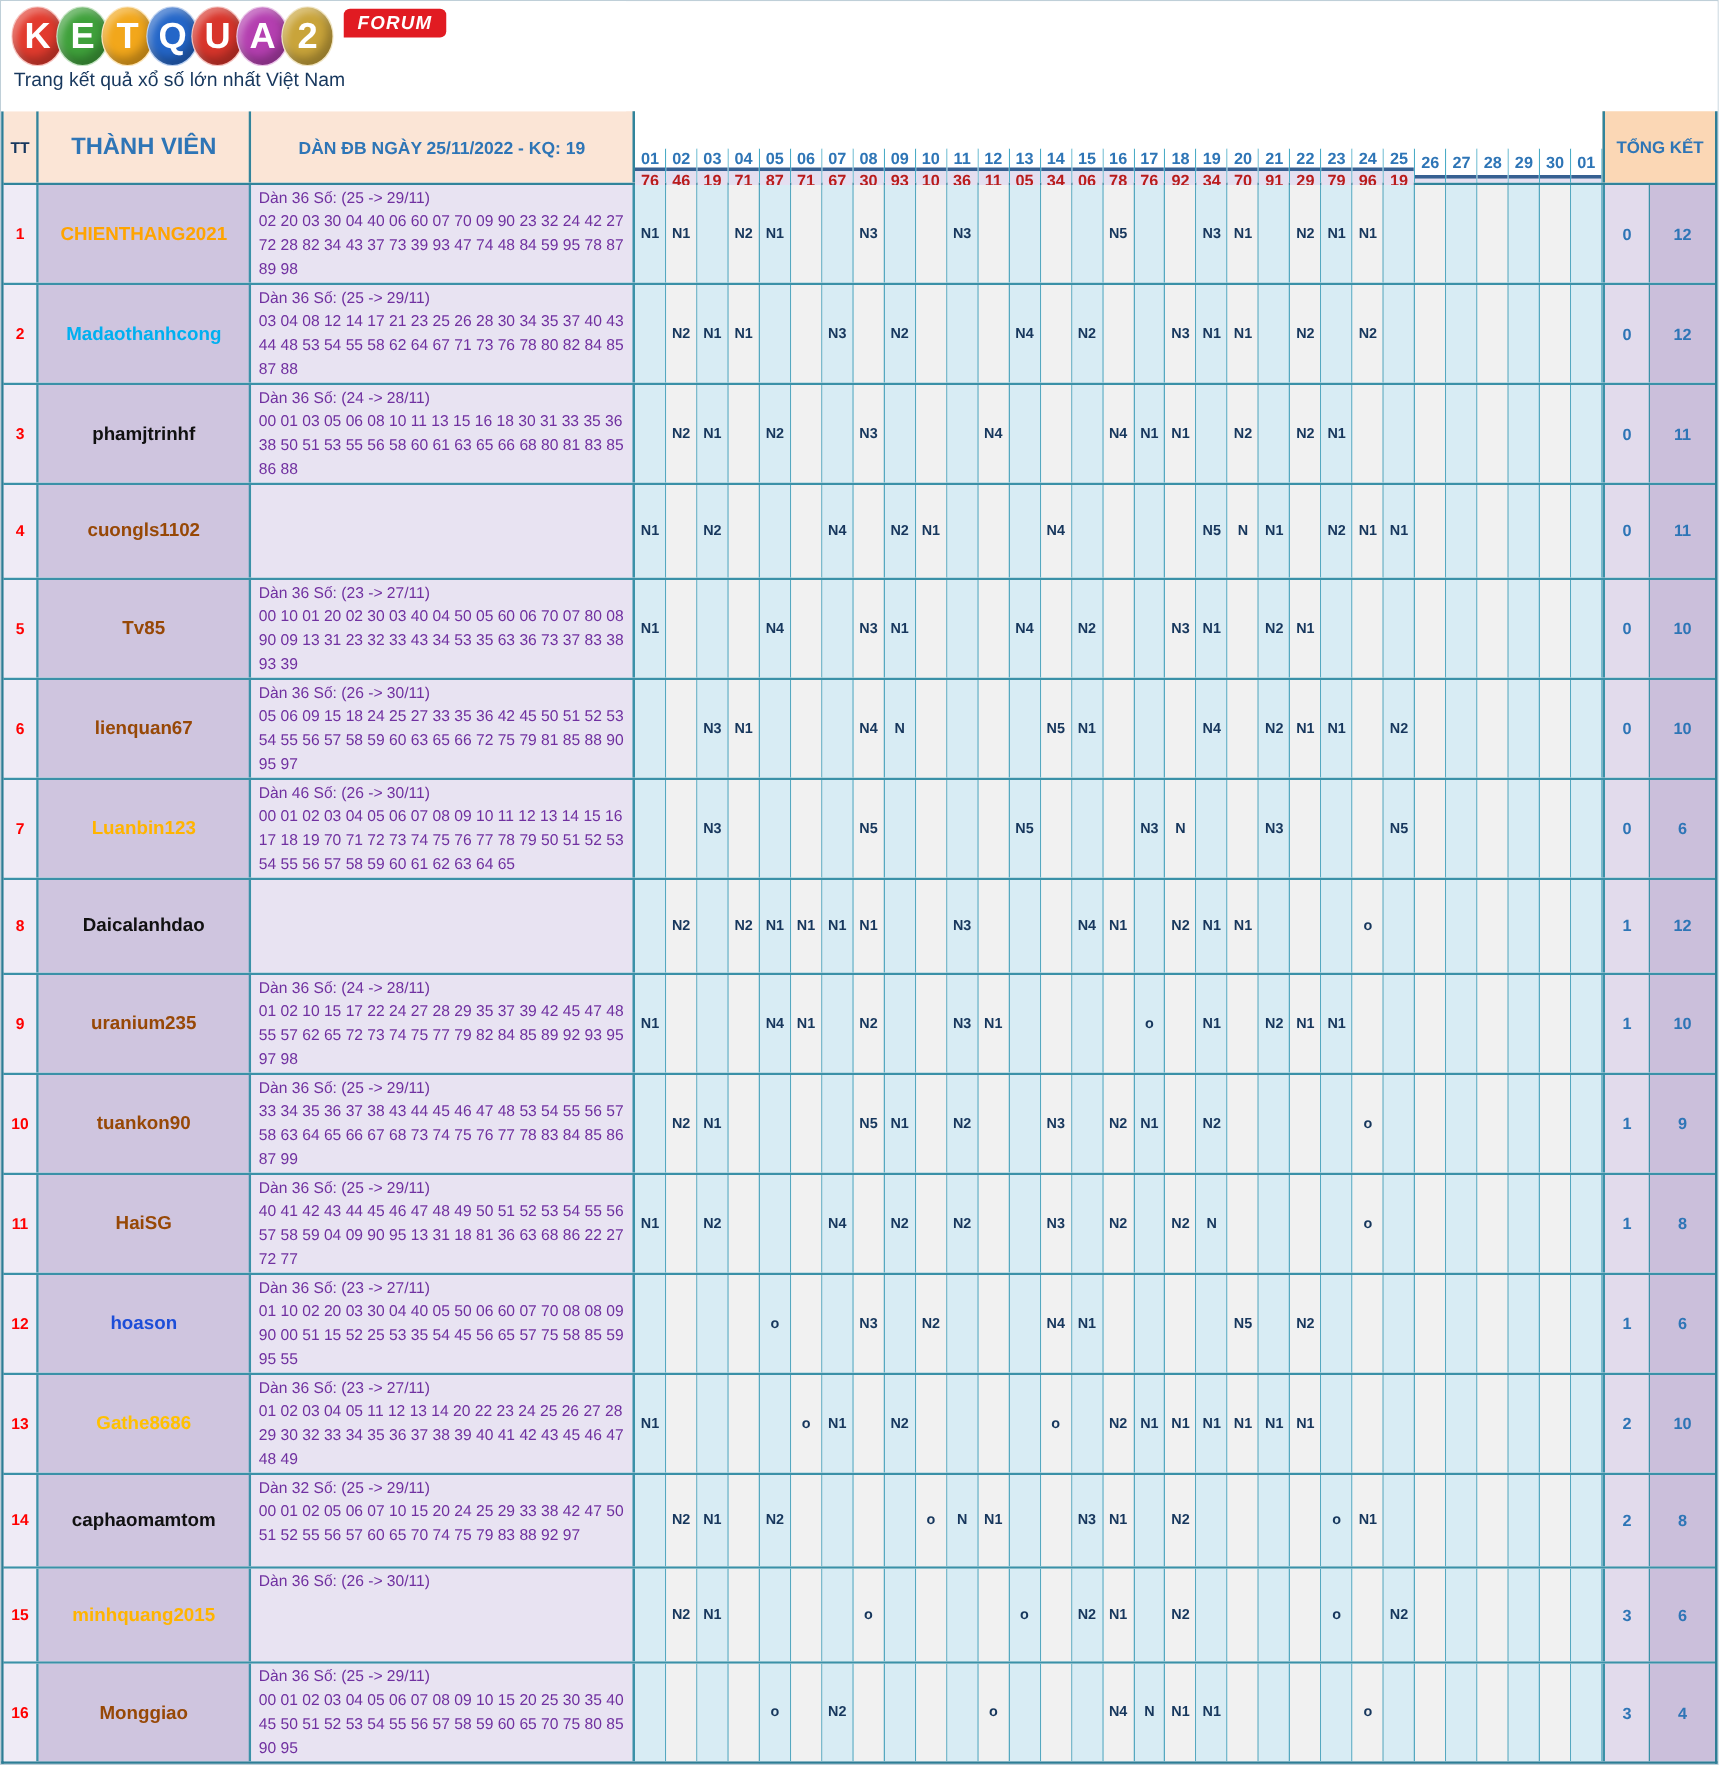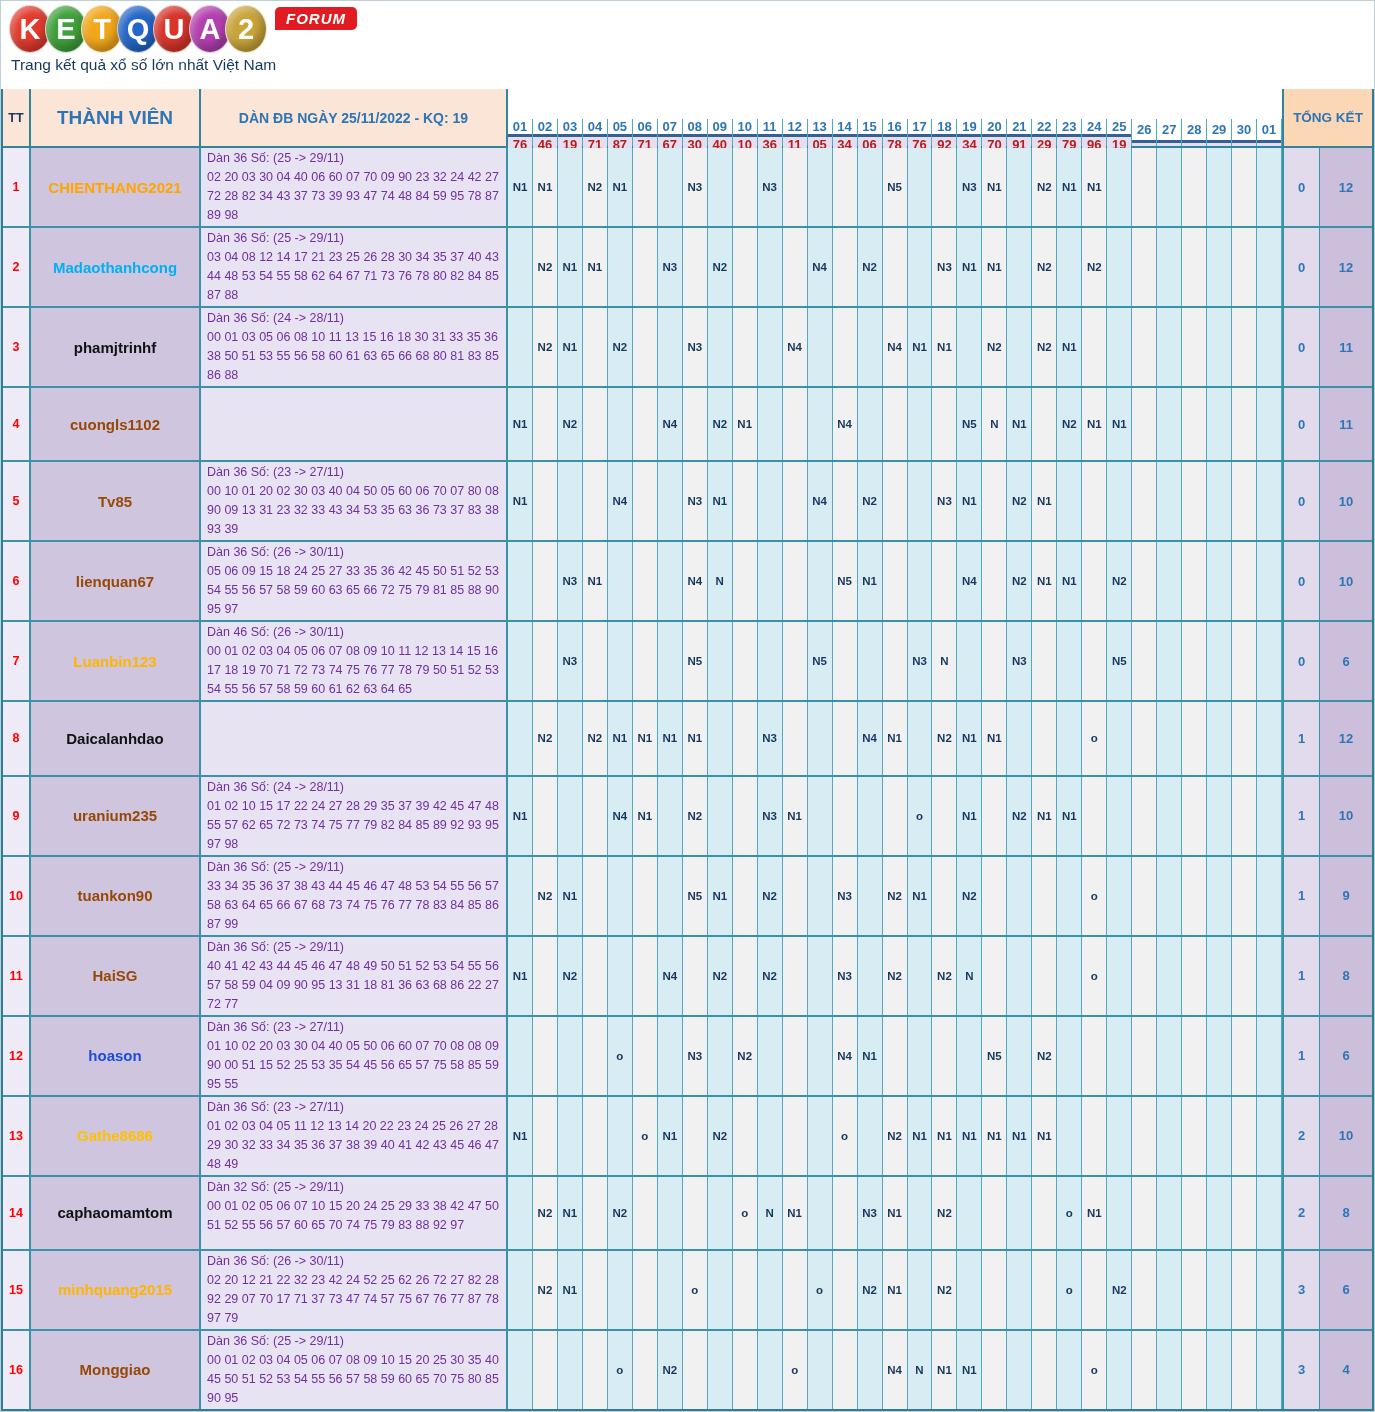--- a/index.html
+++ b/index.html
@@ -111,21 +111,21 @@
           <div class="hday">
             <div class="hday-num">07</div>
             <div class="hday-val">67</div>
           </div>
           <div class="hday">
             <div class="hday-num">08</div>
             <div class="hday-val">30</div>
           </div>
           <div class="hday">
             <div class="hday-num">09</div>
-            <div class="hday-val">40</div>
+            <div class="hday-val">93</div>
           </div>
           <div class="hday">
             <div class="hday-num">10</div>
             <div class="hday-val">10</div>
           </div>
           <div class="hday">
             <div class="hday-num">11</div>
             <div class="hday-val">36</div>
           </div>
           <div class="hday">
@@ -778,21 +778,20 @@
           <div class="dcell even"></div>
           <div class="dcell odd"></div>
           <div class="c-t1 cntr">2</div>
           <div class="c-t2 cntr">8</div>
         </div>
         <div class="trow">
           <div class="c-tt cntr">15</div>
           <div class="c-member cntr" style="color: rgb(255, 180, 0);">minhquang2015</div>
           <div class="c-dan">
             <div class="">Dàn 36 Số: (26 -&gt; 30/11)</div>
-            <div class="">02 20 12 21 22 32 23 42 24 52 25 62 26 72 27 82 28 92 29 07 70 17 71 37 73 47 74 57 75 67 76 77 87 78 97 79</div>
           </div>
           <div class="dcell odd"></div>
           <div class="dcell even">N2</div>
           <div class="dcell odd">N1</div>
           <div class="dcell even"></div>
           <div class="dcell odd"></div>
           <div class="dcell even"></div>
           <div class="dcell odd"></div>
           <div class="dcell even">o</div>
           <div class="dcell odd"></div>

